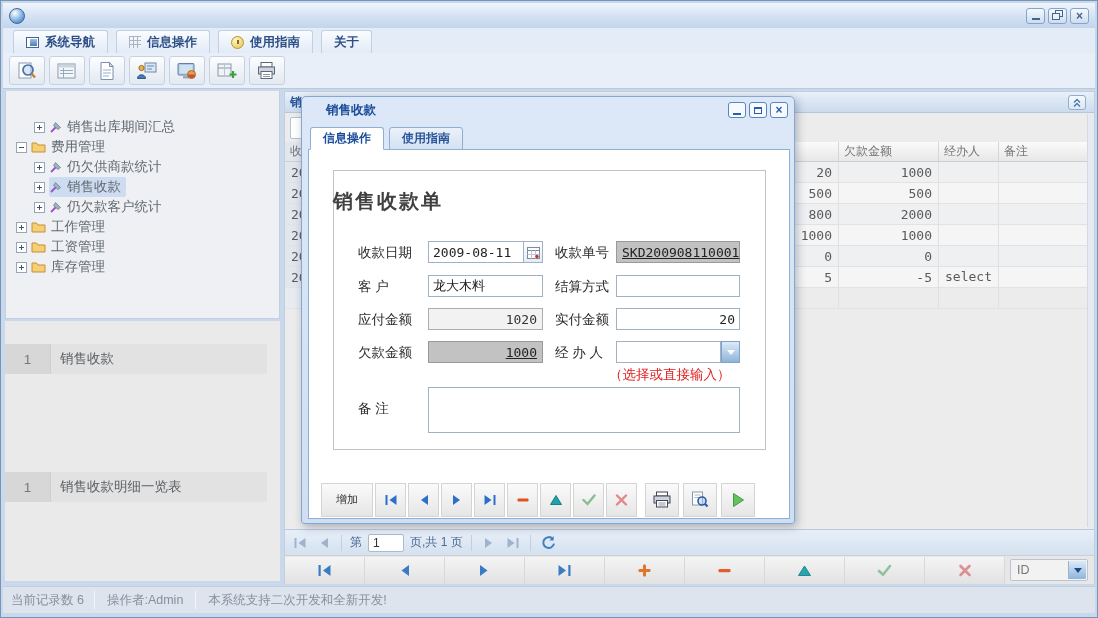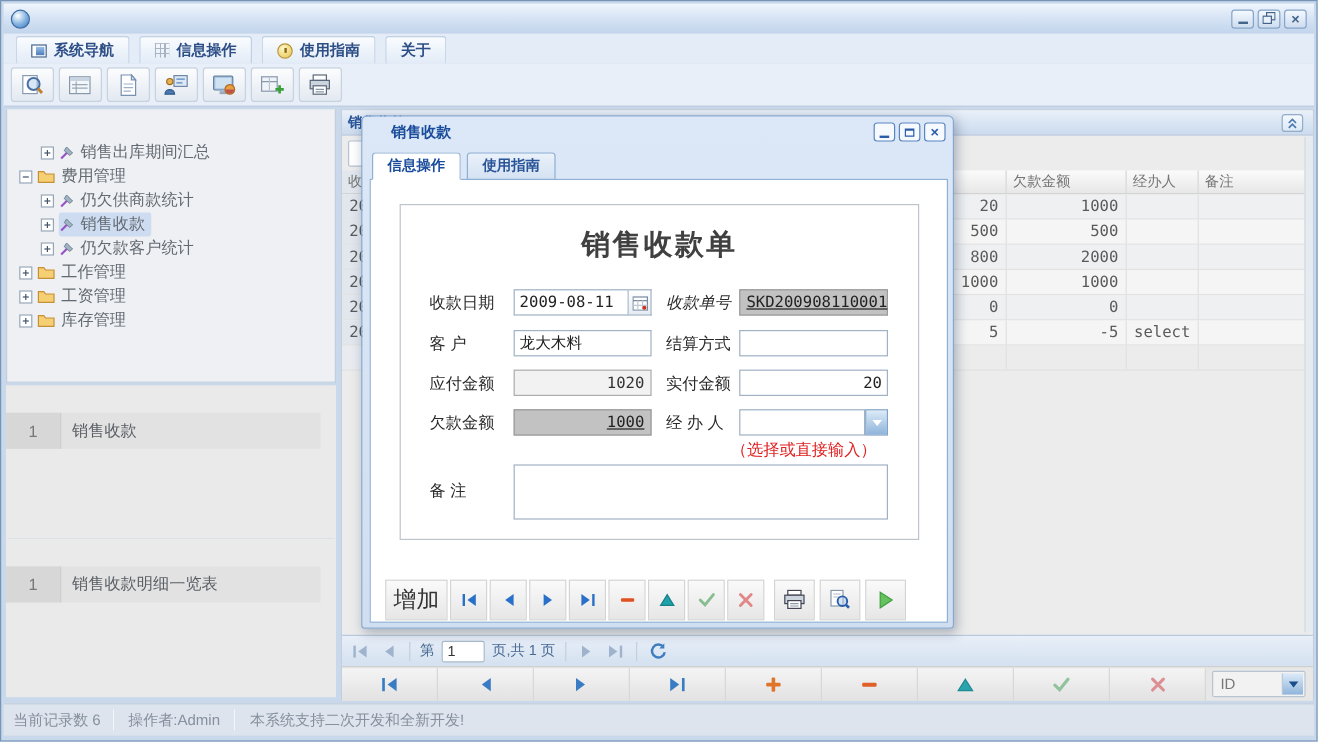--- a/index.html
+++ b/index.html
@@ -113,37 +113,37 @@
            display:flex;align-items:center;justify-content:center;color:#2a5caa;}
   .dlg-min{width:8px;height:2px;background:#2a5caa;margin-top:7px;}
   .dlg-max{width:8px;height:7px;border:1px solid #2a5caa;border-top-width:2px;}
   .dlg-x{font-size:12px;font-weight:bold;line-height:1;}
   .dlg-tabs{position:absolute;left:8px;top:30px;display:flex;gap:5px;z-index:2;}
   .dtab{height:23px;padding:0 12px;display:flex;align-items:center;border:1px solid #8fafd4;border-radius:3px 3px 0 0;
         font-weight:bold;font-size:12px;color:#2a5599;background:linear-gradient(#eaf1fa,#d4e2f2);}
   .dtab.active{background:#fff;border-bottom:1px solid #fff;color:#1a4c9c;}
   .dlg-body{position:absolute;left:6px;top:52px;width:482px;height:370px;background:#fff;border:1px solid #8fafd4;}
   .formbox{position:absolute;left:24px;top:20px;width:433px;height:280px;border:1px solid #bfc4cb;background:#fff;}
-  .form-heading{position:absolute;left:24px;top:38px;width:433px;text-align:center;font-size:24px;font-weight:bold;color:#404040;letter-spacing:2px;}
+  .form-heading{position:absolute;left:24px;top:38px;width:433px;text-align:left;font-size:20px;font-weight:bold;color:#404040;letter-spacing:2px;}
   .flabel{position:absolute;font-size:13.5px;color:#2b2b2b;white-space:nowrap;}
   .fin{position:absolute;height:22px;border:1px solid #9fb1c3;background:#fff;font-size:13px;color:#222;padding:4px 4px;font-family:"DejaVu Sans Mono","Liberation Mono",monospace;}
   .fin.sans{font-family:"Liberation Sans",sans-serif;}
   .fro{position:absolute;height:22px;display:flex;align-items:center;font-size:13px;padding:0 5px;font-family:"DejaVu Sans Mono","Liberation Mono",monospace;}
   .fro.light{background:#f2f2f2;border:1px solid #adadad;color:#333;}
   .fro.dark{background:#c2c2c2;border:1px solid #9a9a9a;color:#222;text-decoration:underline;}
   .fro.num{justify-content:flex-end;}
   .cal-btn{position:absolute;width:19px;height:22px;background:linear-gradient(#ffffff,#e4ecf4);border:1px solid #9fb1c3;border-left:none;
            display:flex;align-items:center;justify-content:center;}
   .combo2-btn{position:absolute;width:19px;height:22px;background:linear-gradient(#dcebf8,#8fb4da);border:1px solid #7fa2c8;
               display:flex;align-items:center;justify-content:center;}
   .hint{position:absolute;color:#e02020;font-size:13.5px;}
   .ftextarea{position:absolute;border:1px solid #9fb1c3;background:#fff;resize:none;font-family:"Liberation Sans",sans-serif;}
   .dlg-toolbar{position:absolute;left:0;top:331px;width:480px;height:37px;display:flex;align-items:center;}
   .dbtn{height:34px;border:1px solid #d4d4d4;background:linear-gradient(#fafafa,#e6e6e6);display:flex;align-items:center;justify-content:center;}
-  .dbtn.txt{width:52px;font-size:19px;color:#333;position:absolute;left:12px;}
+  .dbtn.txt{width:52px;font-size:11px;color:#333;position:absolute;left:12px;}
   .dico{width:31px;position:absolute;}
   .dwide{width:34px;position:absolute;}
 </style>
 </head>
 <body>
 
 <div id="app">
 
   <div class="abs titlebar">
     <span class="app-icon"></span>
@@ -580,21 +580,21 @@
       <span class="cal-btn" style="left:215px;top:91px;">
         <svg width="13" height="13">
             <rect x="0.5" y="1.5" width="12" height="11" fill="#fff" stroke="#7a8aa0"></rect>
             <line x1="0.5" y1="4.5" x2="12.5" y2="4.5" stroke="#7a8aa0"></line>
             <line x1="4.5" y1="4.5" x2="4.5" y2="12.5" stroke="#c0c8d2"></line>
             <line x1="8.5" y1="4.5" x2="8.5" y2="12.5" stroke="#c0c8d2"></line>
             <line x1="0.5" y1="8.5" x2="12.5" y2="8.5" stroke="#c0c8d2"></line>
             <circle cx="10" cy="10.5" r="1.7" fill="#d03020"></circle>
           </svg>
       </span>
-      <span class="flabel" style="left:246px;top:94px;font-style:italic;">收款单号</span>
+      <span class="flabel" style="left:246px;top:94px;">收款单号</span>
       <span class="fro dark" style="left:307px;top:91px;width:124px;">SKD200908110001</span>
 
       <span class="flabel" style="left:49px;top:128px;">客 户</span>
       <input class="fin sans" style="left: 119px; top: 125px; width: 115px;" value="龙大木料">
       <span class="flabel" style="left:246px;top:128px;">结算方式</span>
       <input class="fin sans" style="left: 307px; top: 125px; width: 124px;" value="">
 
       <span class="flabel" style="left:49px;top:161px;">应付金额</span>
       <span class="fro light num" style="left:119px;top:158px;width:115px;">1020</span>
       <span class="flabel" style="left:246px;top:161px;">实付金额</span>

